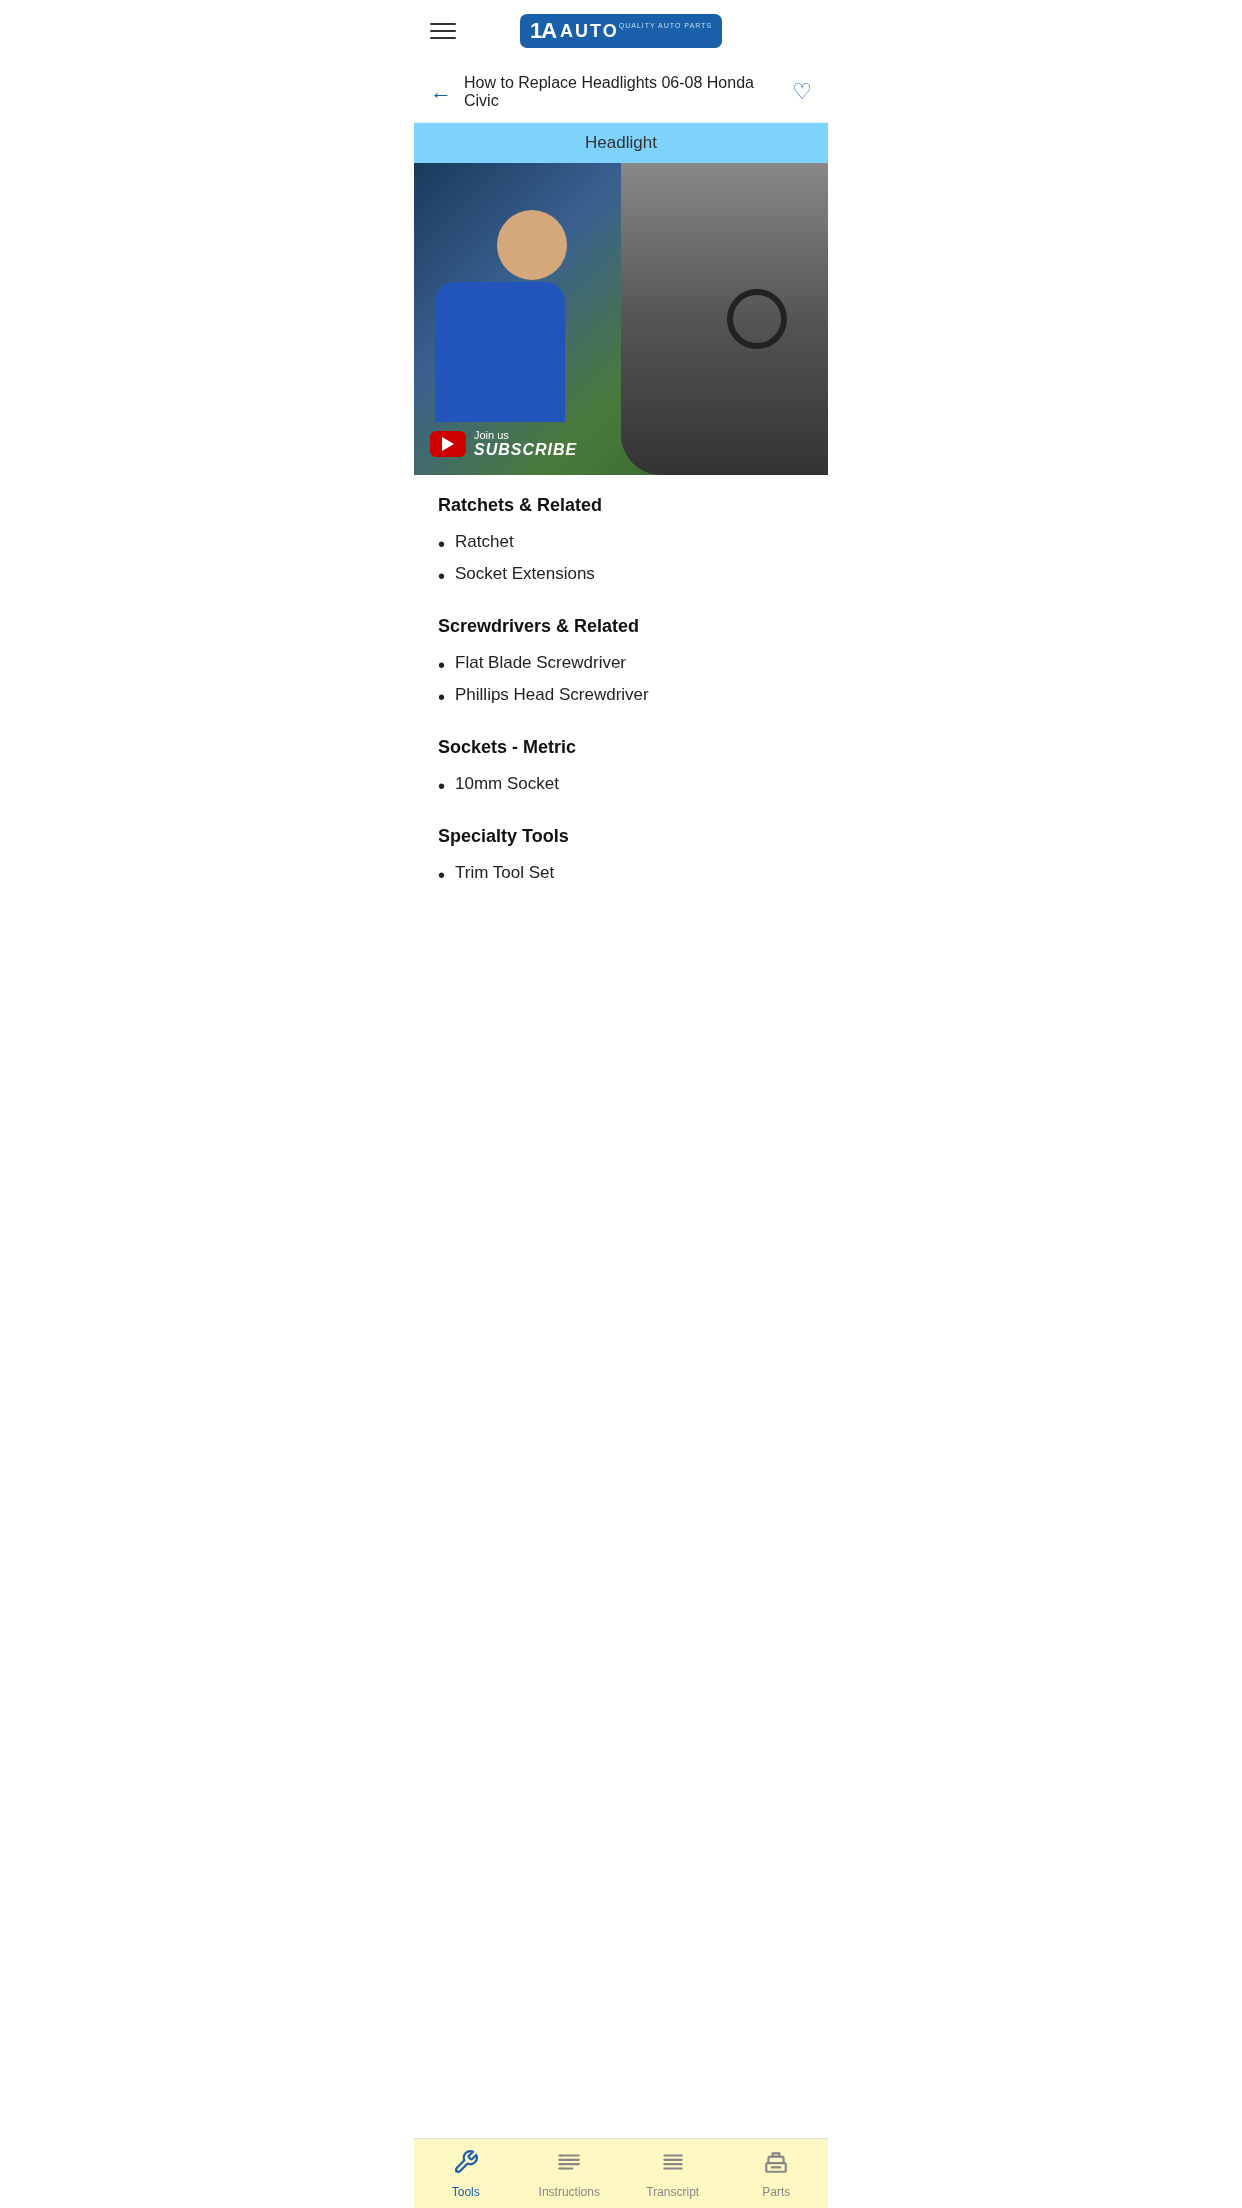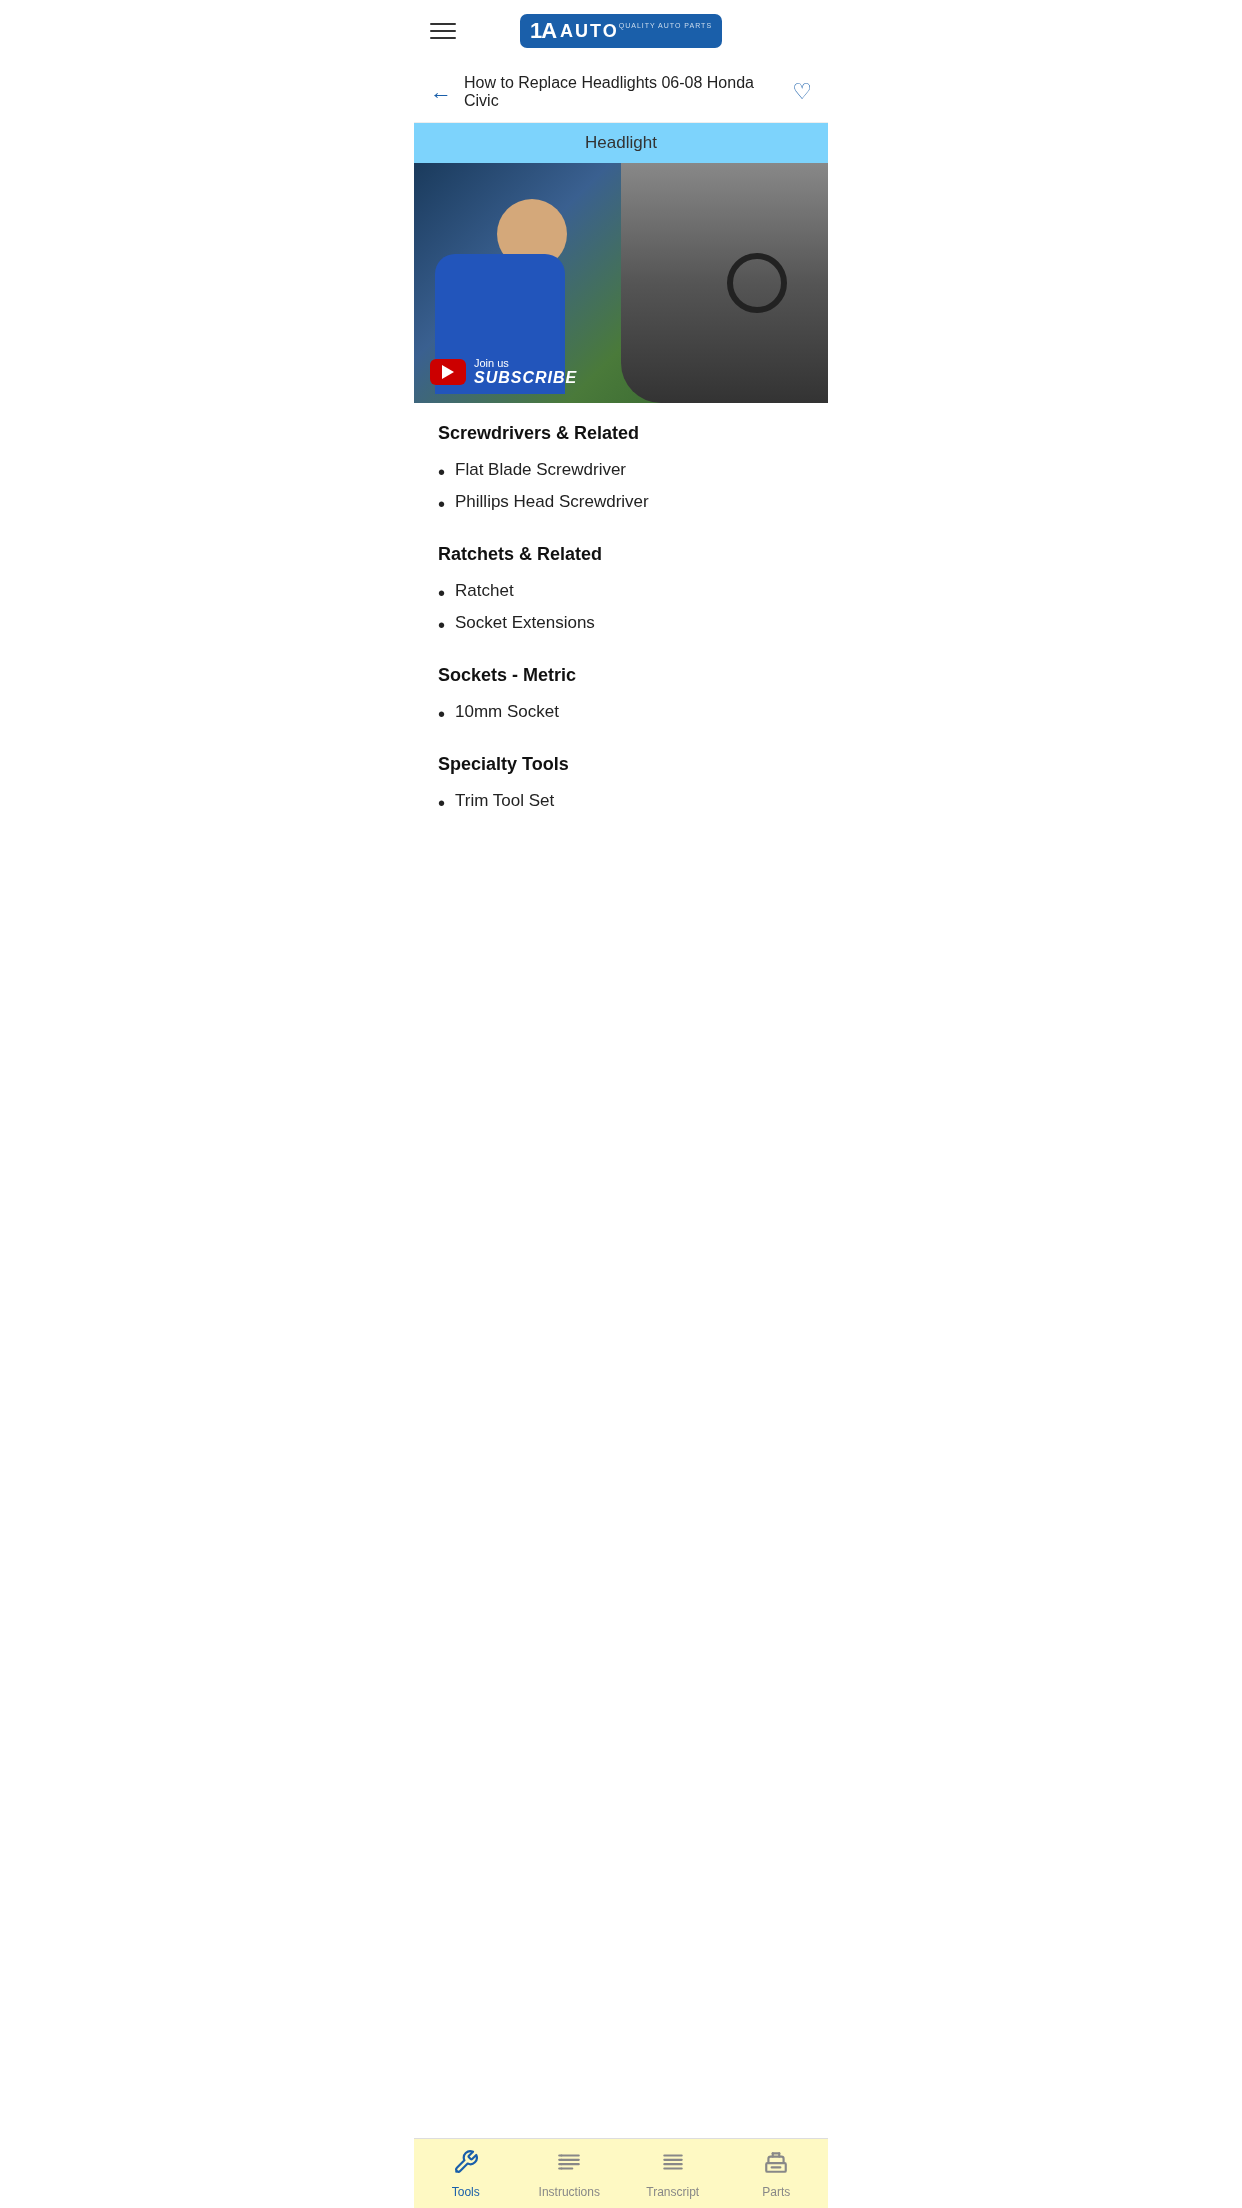--- a/index.html
+++ b/index.html
@@ -108,21 +108,21 @@
       text-align: center;
       padding: 10px 16px;
       font-size: 17px;
       color: #333;
       background: #7dd3fc;
     }
 
     
     .video-container {
       width: 100%;
-      height: 240px;
+      height: 312px;
       background: #14b8a6;
       position: relative;
       overflow: hidden;
     }
     .video-bg {
       width: 100%;
       height: 100%;
       background: linear-gradient(135deg, #1a3a5c 0%, #3a6090 30%, #4a7a3a 60%, #2a5a2a 100%);
       position: relative;
     }
@@ -327,32 +327,32 @@
         <span class="join-us">Join us</span>
         <span class="subscribe-word">SUBSCRIBE</span>
       </div>
     </div>
   </div>
 </div>
 
 <div class="tools-content">
 
   <div class="tool-category">
+    <div class="tool-category-title">Ratchets &amp; Related</div>
+    <ul class="tool-list">
+      <li>Ratchet</li>
+      <li>Socket Extensions</li>
+    </ul>
+  </div>
+
+  <div class="tool-category">
     <div class="tool-category-title">Screwdrivers &amp; Related</div>
     <ul class="tool-list">
       <li>Flat Blade Screwdriver</li>
       <li>Phillips Head Screwdriver</li>
-    </ul>
-  </div>
-
-  <div class="tool-category">
-    <div class="tool-category-title">Ratchets &amp; Related</div>
-    <ul class="tool-list">
-      <li>Ratchet</li>
-      <li>Socket Extensions</li>
     </ul>
   </div>
 
   <div class="tool-category">
     <div class="tool-category-title">Sockets - Metric</div>
     <ul class="tool-list">
       <li>10mm Socket</li>
     </ul>
   </div>
 

